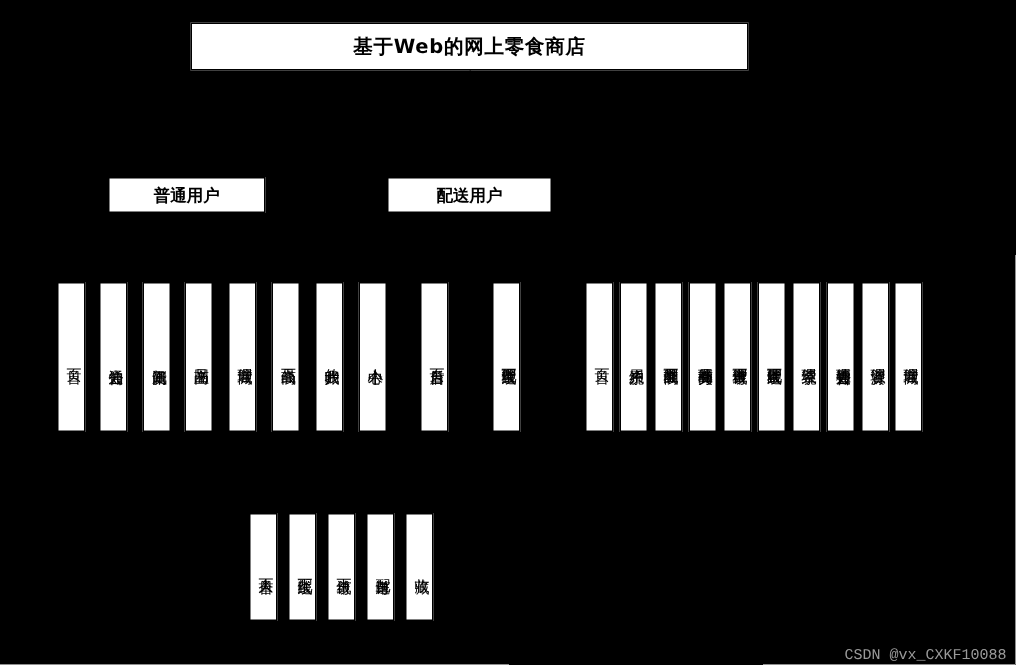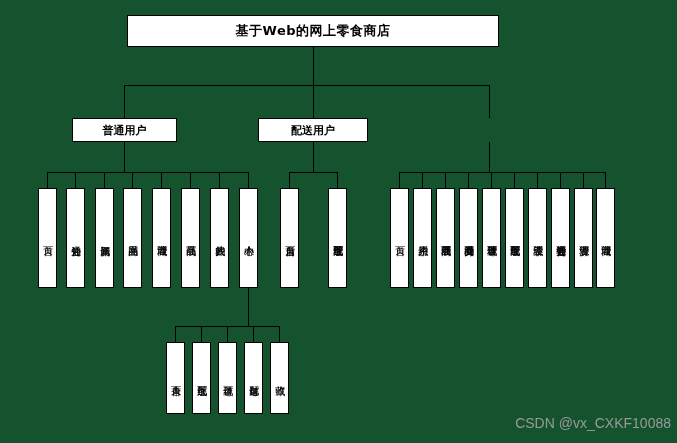--- a/index.html
+++ b/index.html
@@ -7,21 +7,21 @@
     padding: 0;
     background: #ffffff;
   }
   body {
     font-family: "DejaVu Sans", "Liberation Sans", sans-serif;
   }
   #canvas {
     position: relative;
     width: 677px;
     height: 443px;
-    background: #14532d;
+    background: #000000;
     overflow: hidden;
   }
   .node {
     position: absolute;
     box-sizing: border-box;
     border: 1px solid #000000;
     background: #ffffff;
     display: flex;
     align-items: center;
     justify-content: center;
@@ -50,24 +50,24 @@
   }
   .line {
     position: absolute;
     background: #000000;
   }
   .h { height: 1px; }
   .v { width: 1px; }
   .watermark {
     position: absolute;
     right: 6px;
-    bottom: 12px;
-    font-size: 14px;
+    bottom: 0;
+    font-size: 10px;
     color: #9a9a9a;
-    font-family: Liberation Sans, sans-serif;
+    font-family: Liberation Mono, monospace;
   }
 </style>
 </head>
 <body>
 
 <div id="canvas">
 
   <div class="node root" style="left:127px; top:15px; width:372px; height:32px;">基于Web的网上零食商店</div>
 
   <div class="line v" style="left:313px; top:47px; height:38px;"></div>

